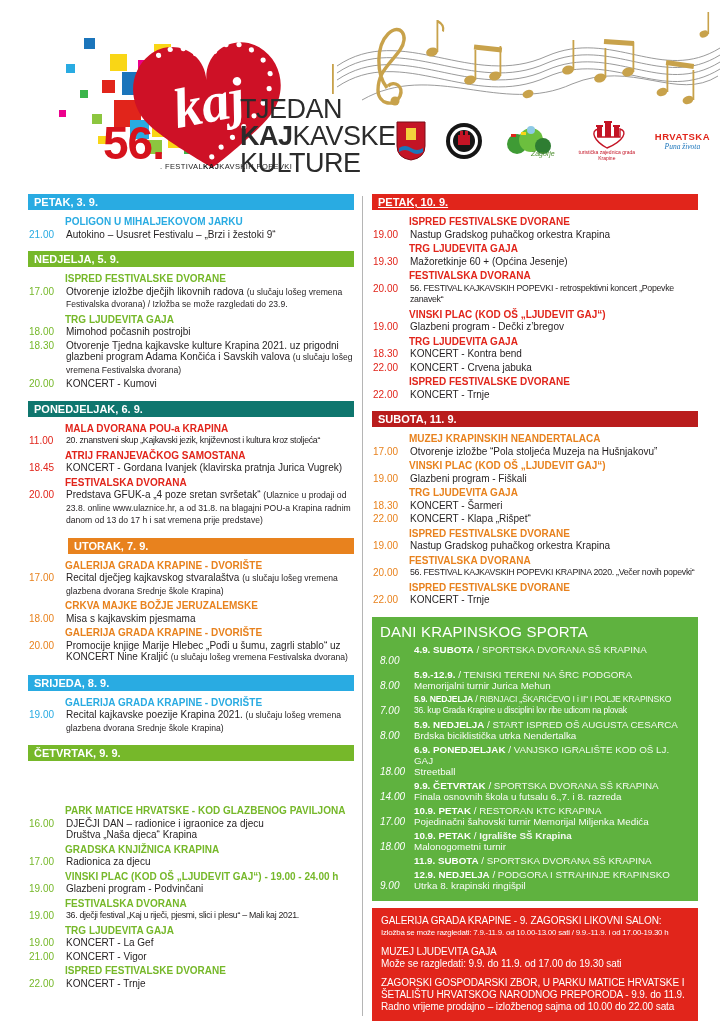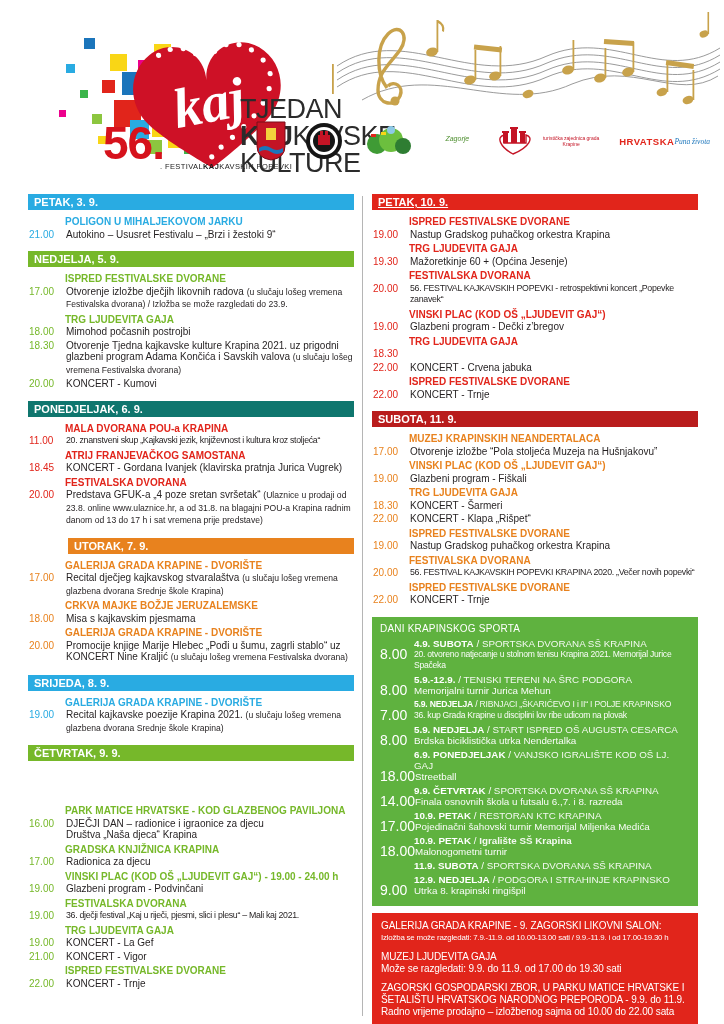--- a/index.html
+++ b/index.html
@@ -9,21 +9,21 @@
   
   .hdr{position:absolute;top:0;left:0;width:724px;height:192px;}
   .logo-svg{position:absolute;left:58px;top:18px;}
   .num56{position:absolute;left:103px;top:116px;font-size:46px;font-weight:bold;color:#d6121c;letter-spacing:-1px;}
   .fest-cap{position:absolute;left:160px;top:162px;font-size:7.5px;color:#1a1a1a;letter-spacing:.4px;white-space:nowrap;}
   .fest-cap b{font-weight:bold;}
   .title{position:absolute;left:240px;top:96px;font-size:27px;line-height:27px;color:#2b2b2b;letter-spacing:-.5px;}
   .title .b{font-weight:bold;}
   .notes-svg{position:absolute;right:2px;top:4px;}
   .logos{position:absolute;right:14px;top:120px;display:flex;align-items:center;gap:17px;}
-  .lg{display:flex;flex-direction:row;align-items:center;font-size:6px;}
+  .lg{display:flex;flex-direction:column;align-items:center;font-size:6px;}
   .lg .cap{margin-top:1px;color:#c41425;font-size:5px;max-width:62px;text-align:center;line-height:1.1;}
   .zag-cap{color:#4e8f2f;font-size:7px;font-style:italic;margin-top:-6px;margin-left:26px;}
   .hrv-word{font-size:9.5px;font-weight:bold;color:#e1251b;letter-spacing:.5px;}
   .hrv-sub{font-size:7.5px;font-style:italic;color:#1b75bb;font-family:"Liberation Serif",serif;}
 
   
   .cols{position:absolute;top:194px;left:28px;width:670px;display:flex;gap:18px;}
   .col{width:326px;}
   .divider{position:absolute;top:196px;left:362px;width:1px;height:820px;background:#b5b5b5;}
 
@@ -31,28 +31,28 @@
   .day-bar{color:#fff;font-weight:bold;font-size:11px;padding:2px 6px;margin-bottom:6px;}
   .venue{font-weight:bold;font-size:10px;line-height:11.5px;margin:3px 0 1px 37px;}
   .evrow{display:flex;margin:0 0 2px 0;}
   .time{flex:0 0 37px;font-size:10px;line-height:11.5px;padding-left:1px;}
   .etext{flex:1;font-size:10px;line-height:11.5px;white-space:pre-line;}
   .etext.tight{font-size:8.8px;letter-spacing:-.3px;line-height:11.5px;}
   .note{font-size:8.6px;}
 
   
   .sports-box{background:#5fb23f;color:#fff;padding:6px 8px 7px 8px;margin-bottom:7px;}
-  .sports-title{font-size:10px;letter-spacing:.2px;margin-bottom:4px;}
+  .sports-title{font-size:15px;letter-spacing:.2px;margin-bottom:4px;}
   .sp-entry{margin-bottom:3px;}
   .sp-head{margin-left:34px;font-size:9.8px;line-height:11px;}
   .sp-head .d{font-weight:bold;}
   .sp-head .v{opacity:.92;}
   .sp-head.tight{font-size:8.6px;letter-spacing:-.2px;}
   .sp-row{display:flex;}
-  .sp-row .time{flex:0 0 34px;font-size:14px;line-height:11px;padding-left:0;color:#fff;}
+  .sp-row .time{flex:0 0 34px;font-size:10px;line-height:11px;padding-left:0;color:#fff;font-style:italic;}
   .sp-ev{flex:1;font-size:9.8px;line-height:11px;opacity:.96;}
   .sp-ev.tight{font-size:8.6px;letter-spacing:-.25px;}
 
   
   .info-box{background:#e1251b;color:#fff;padding:7px 9px 8px 9px;}
   .info-block{margin-bottom:7px;}
   .info-block:last-child{margin-bottom:0;}
   .info-line{font-size:10px;line-height:12px;letter-spacing:-.1px;}
   .info-line.tight{font-size:7.9px;letter-spacing:-.2px;}
 </style>
@@ -346,20 +346,21 @@
             <div class="etext tight"><span>56. FESTIVAL KAJKAVSKIH POPEVKI - retrospektivni koncert „Popevke zanavek“</span></div>
           </div>
           <div class="venue" style="color: rgb(225, 37, 27);">VINSKI PLAC (KOD OŠ „LJUDEVIT GAJ“)</div>
           <div class="evrow">
             <span class="time" style="color: rgb(225, 37, 27);">19.00</span>
             <div class="etext"><span>Glazbeni program - Dečki z’bregov</span></div>
           </div>
           <div class="venue" style="color: rgb(225, 37, 27);">TRG LJUDEVITA GAJA</div>
           <div class="evrow">
             <span class="time" style="color: rgb(225, 37, 27);">18.30</span>
+            <div class="etext"><span>KONCERT - Kontra bend</span></div>
           </div>
           <div class="evrow">
             <span class="time" style="color: rgb(225, 37, 27);">22.00</span>
             <div class="etext"><span>KONCERT - Crvena jabuka</span></div>
           </div>
           <div class="venue" style="color: rgb(225, 37, 27);">ISPRED FESTIVALSKE DVORANE</div>
           <div class="evrow">
             <span class="time" style="color: rgb(225, 37, 27);">22.00</span>
             <div class="etext"><span>KONCERT - Trnje</span></div>
           </div>
@@ -400,21 +401,20 @@
             <span class="time" style="color: rgb(232, 130, 30);">22.00</span>
             <div class="etext"><span>KONCERT - Trnje</span></div>
           </div>
         </div>
         <div class="sports-box" style="background: rgb(95, 178, 63);">
           <div class="sports-title">DANI KRAPINSKOG SPORTA</div>
           <div class="sp-entry">
             <div class="sp-head"><span class="d">4.9. SUBOTA</span><span> / </span><span class="v">SPORTSKA DVORANA SŠ KRAPINA</span></div>
             <div class="sp-row">
               <span class="time">8.00</span>
-              <div class="sp-ev tight">20. otvoreno natjecanje u stolnom tenisu Krapina 2021. Memorijal Jurice Spačeka</div>
             </div>
           </div>
           <div class="sp-entry">
             <div class="sp-head"><span class="d">5.9.-12.9.</span><span> / </span><span class="v">TENISKI TERENI NA ŠRC PODGORA</span></div>
             <div class="sp-row">
               <span class="time">8.00</span>
               <div class="sp-ev">Memorijalni turnir Jurica Mehun</div>
             </div>
           </div>
           <div class="sp-entry">

